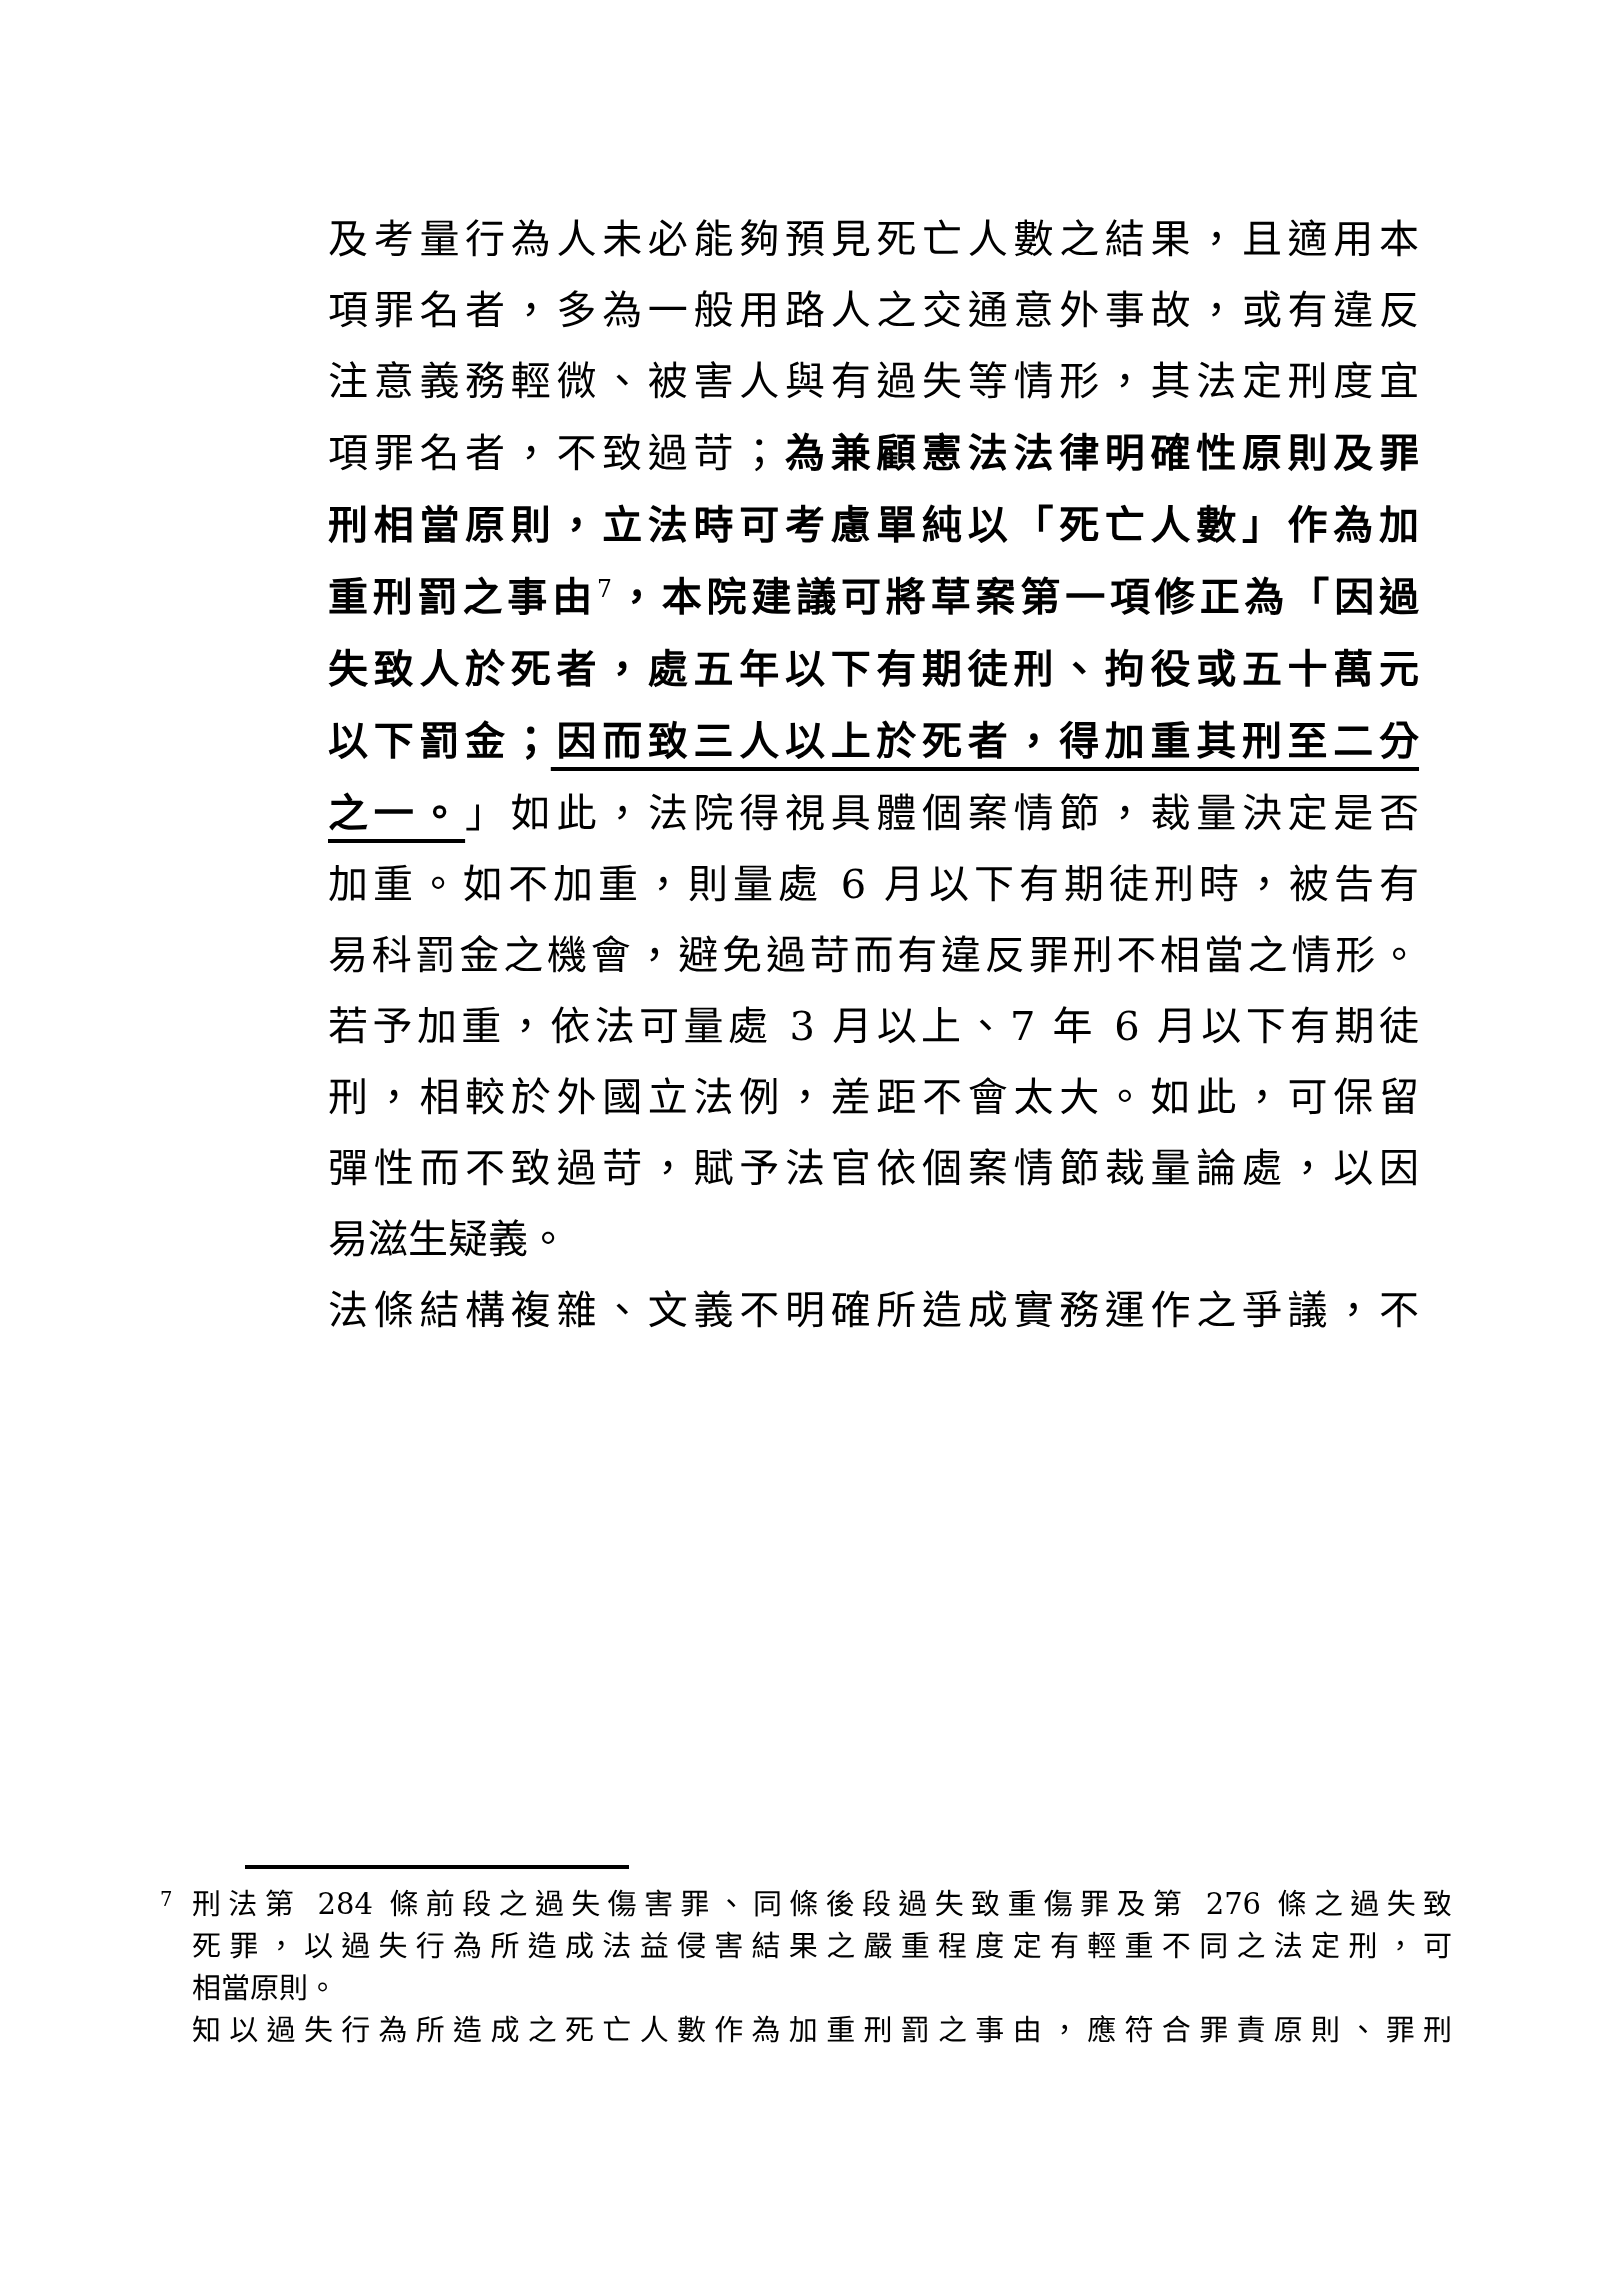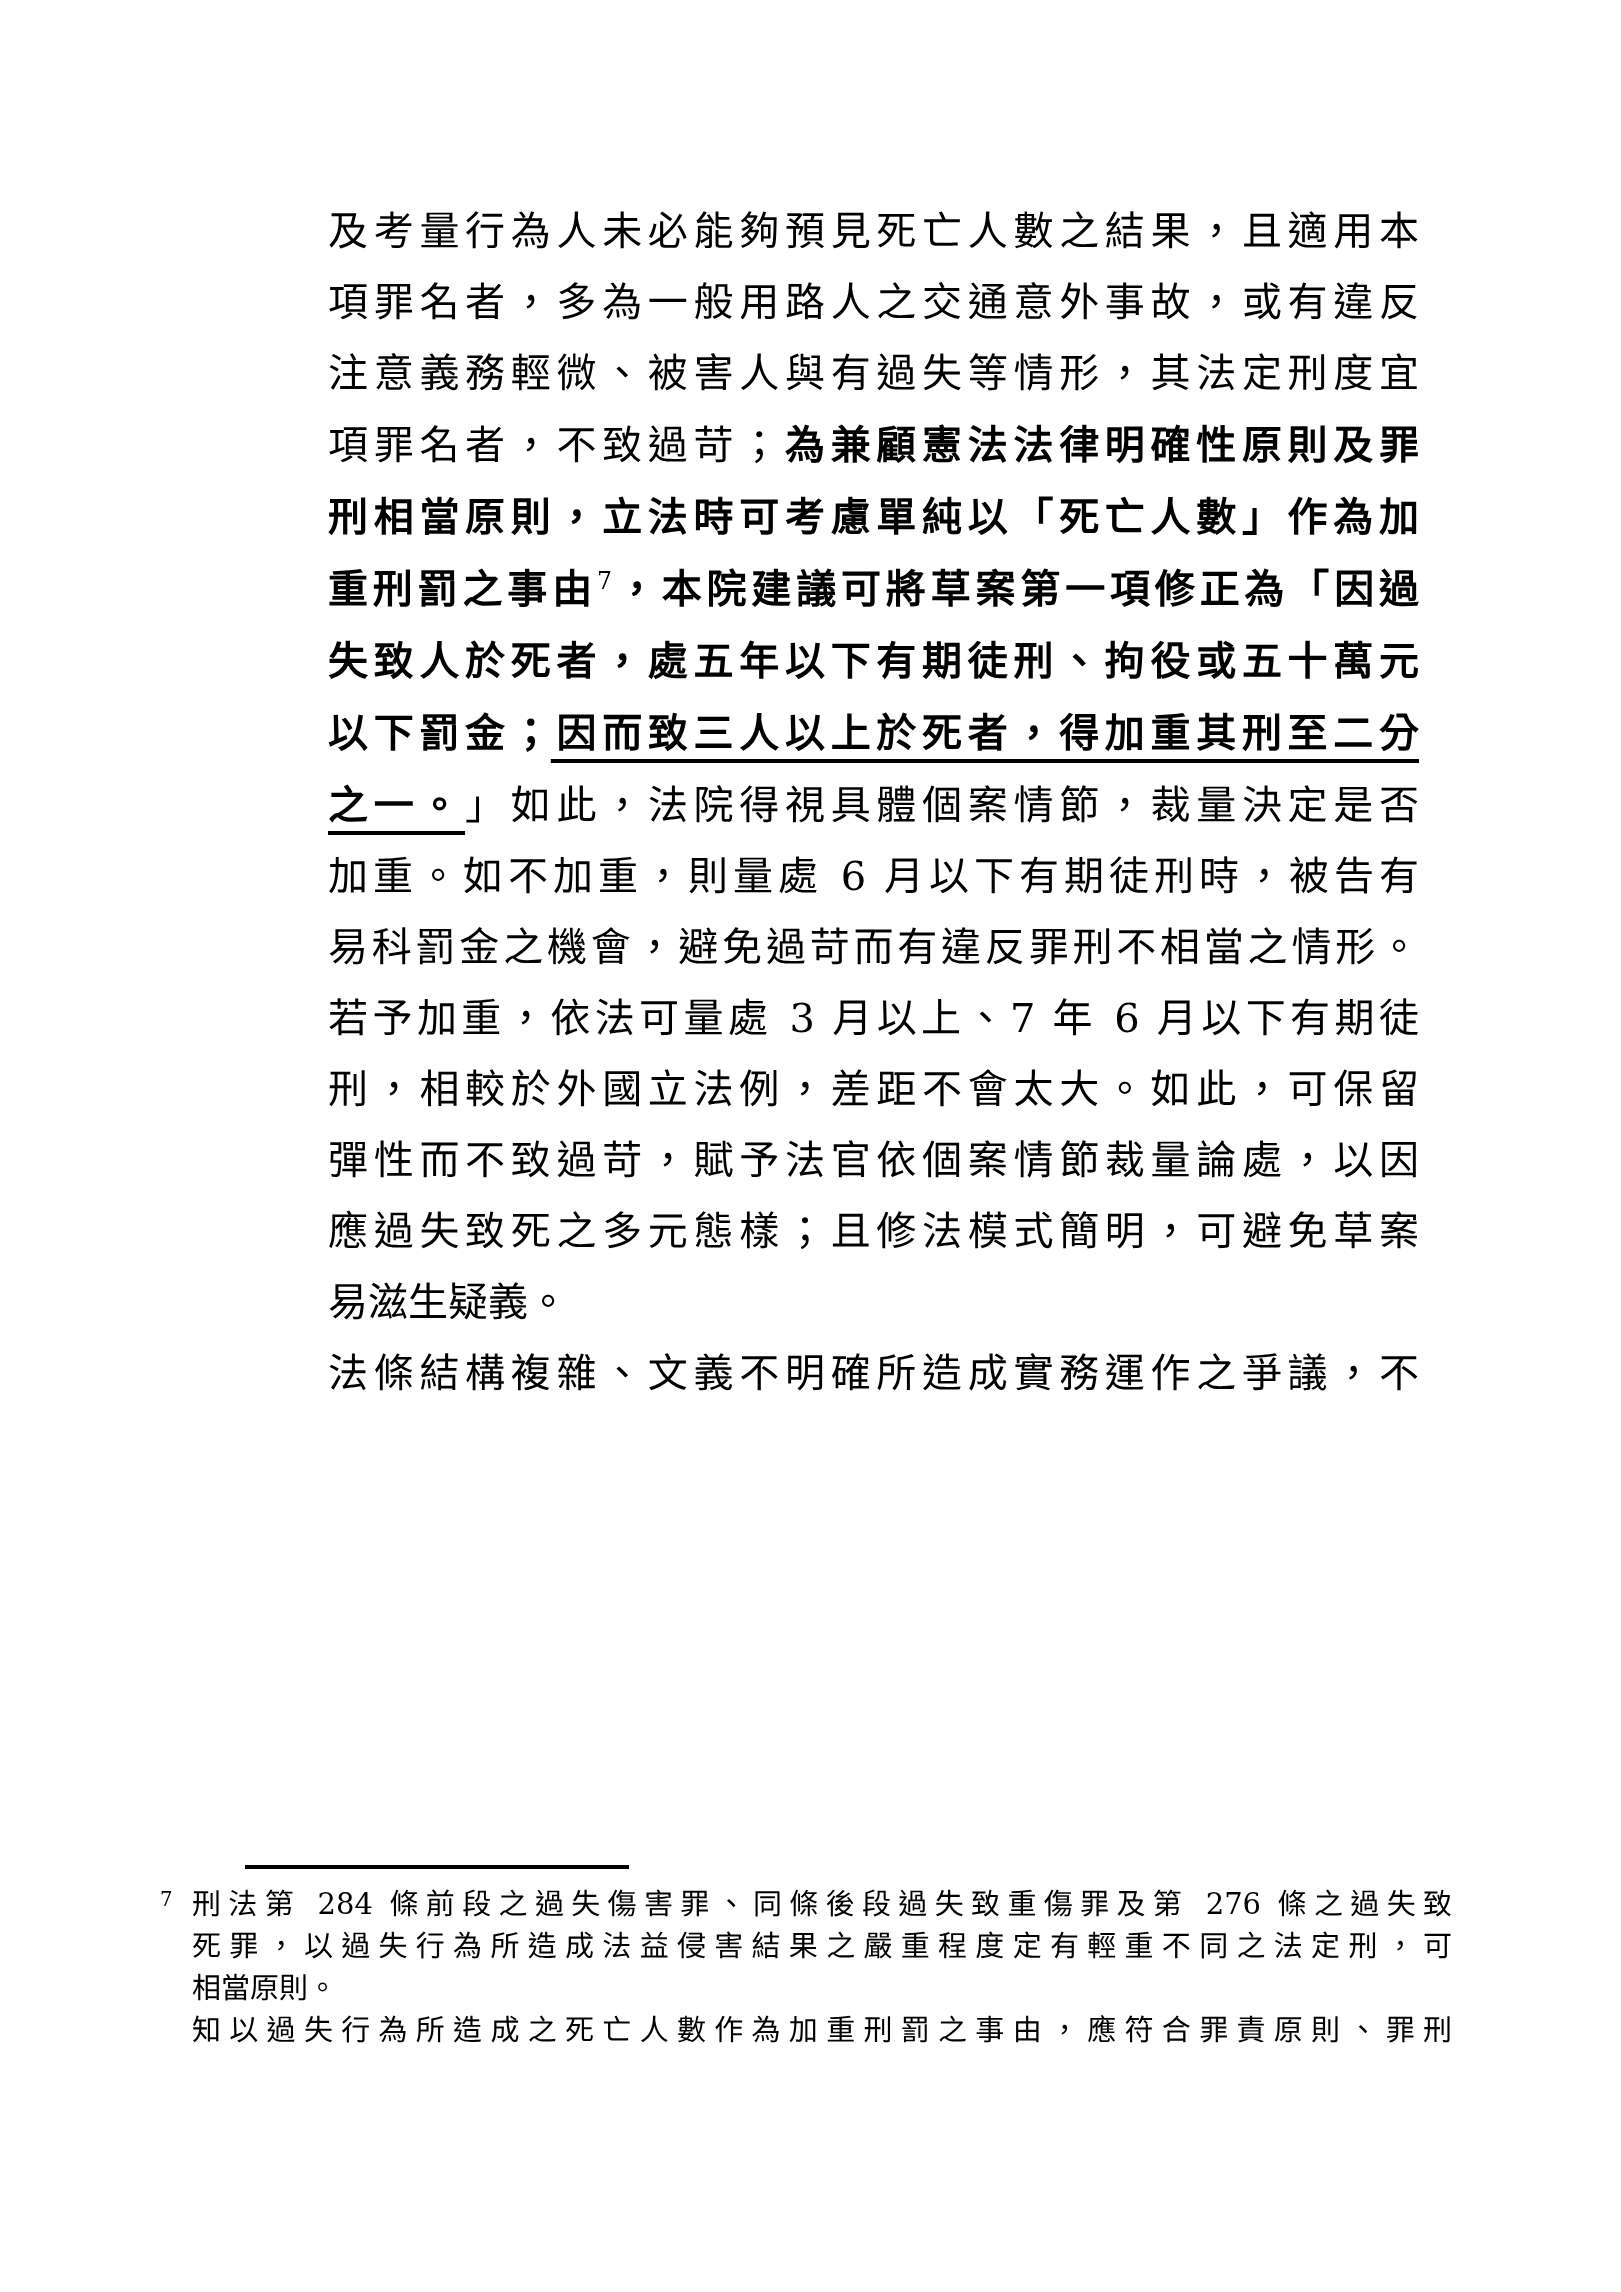--- a/index.html
+++ b/index.html
@@ -14,21 +14,21 @@
   section{position:absolute;margin:0;padding:0;}
   .line{
     display:block;
     text-align:justify;
     text-align-last:justify;
     word-break:keep-all;
   }
   .line.last{text-align-last:left;}
   .line.indent{text-indent:94px;}
   
-  .para1{left:328px;top:196px;width:1091px;font-size:40px;line-height:71px;}
+  .para1{left:328px;top:204px;width:1091px;font-size:40px;line-height:71px;}
   
   .para2{left:169px;top:1494px;width:1282px;font-size:41px;line-height:68px;}
   .para3{left:169px;top:1765px;width:1282px;font-size:41px;line-height:68px;}
   
   .b{font-weight:bold;margin-top:12px;}
   .bu{
     font-weight:bold;
     text-decoration:underline;
     text-decoration-thickness:3.9px;
     text-underline-offset:11.8px;
@@ -74,21 +74,20 @@
     <div class="line"><span class="b">刑相當原則，立法時可考慮單純以「死亡人數」作為加</span></div>
     <div class="line"><span class="b">重刑罰之事由</span><span class="sup">7</span><span class="b">，本院建議可將草案第一項修正為「因過</span></div>
     <div class="line"><span class="b">失致人於死者，處五年以下有期徒刑、拘役或五十萬元</span></div>
     <div class="line"><span class="b">以下罰金；</span><span class="bu">因而致三人以上於死者，得加重其刑至二分</span></div>
     <div class="line"><span class="bu">之一。</span><span>」如此，法院得視具體個案情節，裁量決定是否</span></div>
     <div class="line"><span>加重。如不加重，則量處 6 月以下有期徒刑時，被告有</span></div>
     <div class="line"><span>易科罰金之機會，避免過苛而有違反罪刑不相當之情形。</span></div>
     <div class="line"><span>若予加重，依法可量處 3 月以上、7 年 6 月以下有期徒</span></div>
     <div class="line"><span>刑，相較於外國立法例，差距不會太大。如此，可保留</span></div>
     <div class="line"><span>彈性而不致過苛，賦予法官依個案情節裁量論處，以因</span></div>
-    <div class="line"><span>應過失致死之多元態樣；且修法模式簡明，可避免草案</span></div>
     <div class="line last"><span>易滋生疑義。</span></div>
     <div class="line"><span>法條結構複雜、文義不明確所造成實務運作之爭議，不</span></div>
   </section>
 
 
 
   <div class="fn-sep"></div>
 
   <section class="footnote">
     <span class="fn-marker">7</span>

